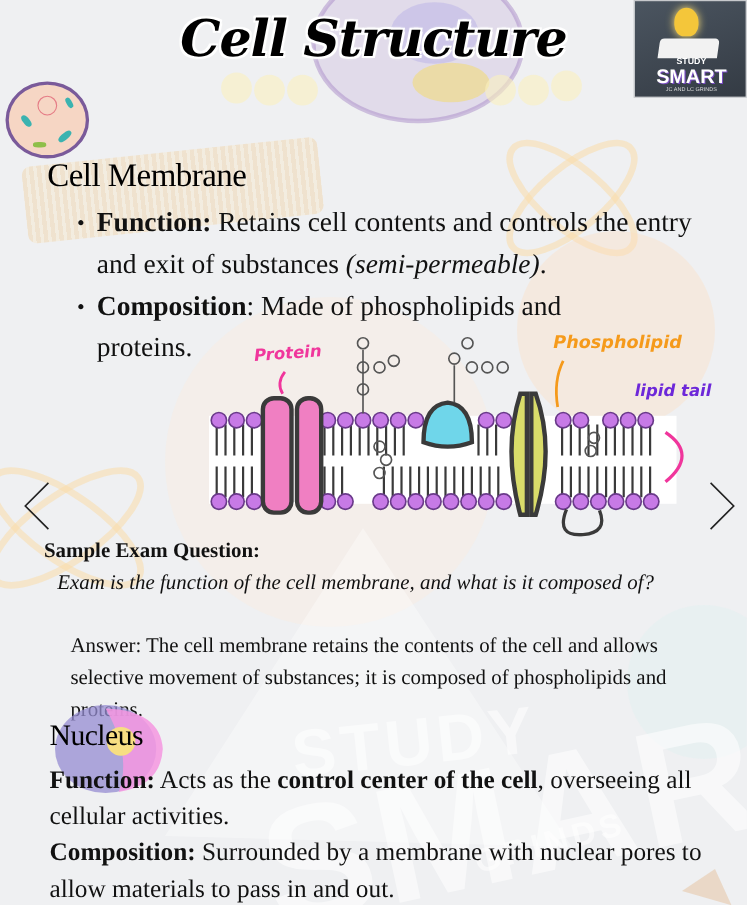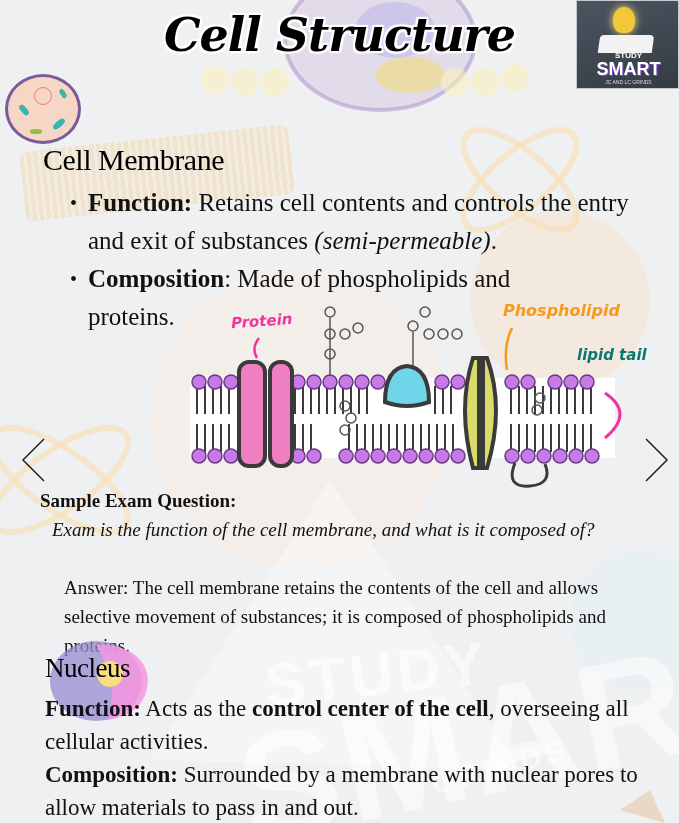--- a/index.html
+++ b/index.html
@@ -191,21 +191,21 @@
         <circle cx="352" cy="112" r="5"></circle>
       <path d="M330 165 Q320 190 345 188 Q368 186 360 166" stroke="#3a3a3a" stroke-width="3"></path>
     </g>
 
     <path d="M74 40 Q66 50 72 60" stroke="#f0369c" stroke-width="2.5" fill="none"></path>
     <path d="M327 30 Q318 48 322 72" stroke="#f59a1b" stroke-width="2.5" fill="none"></path>
     <path d="M420 95 Q450 115 420 140" stroke="#f0369c" stroke-width="3" fill="none"></path>
   </svg>
   <span class="hand" style="left:46px;top:14px;color:#f0369c;font-size:15px;transform:rotate(-4deg);">Protein</span>
   <span class="hand" style="left:318px;top:3px;color:#f59a1b;font-size:16px;">Phospholipid</span>
-  <span class="hand" style="left:392px;top:48px;color:#0f766e;font-size:15px;text-align:right;">lipid tail</span>
+  <span class="hand" style="left:392px;top:48px;color:#6d28d9;font-size:15px;text-align:right;">lipid tail</span>
 </div>
 
 <div class="nav-arrow" style="left:20px;top:437px;">
   <svg width="26" height="46">
       <polyline points="24,2 3,23 24,44" fill="none" stroke="#222" stroke-width="1.5"></polyline>
     </svg>
 </div>
 <div class="nav-arrow" style="left:644px;top:437px;">
   <svg width="26" height="46">
       <polyline points="2,2 23,23 2,44" fill="none" stroke="#222" stroke-width="1.5"></polyline>

